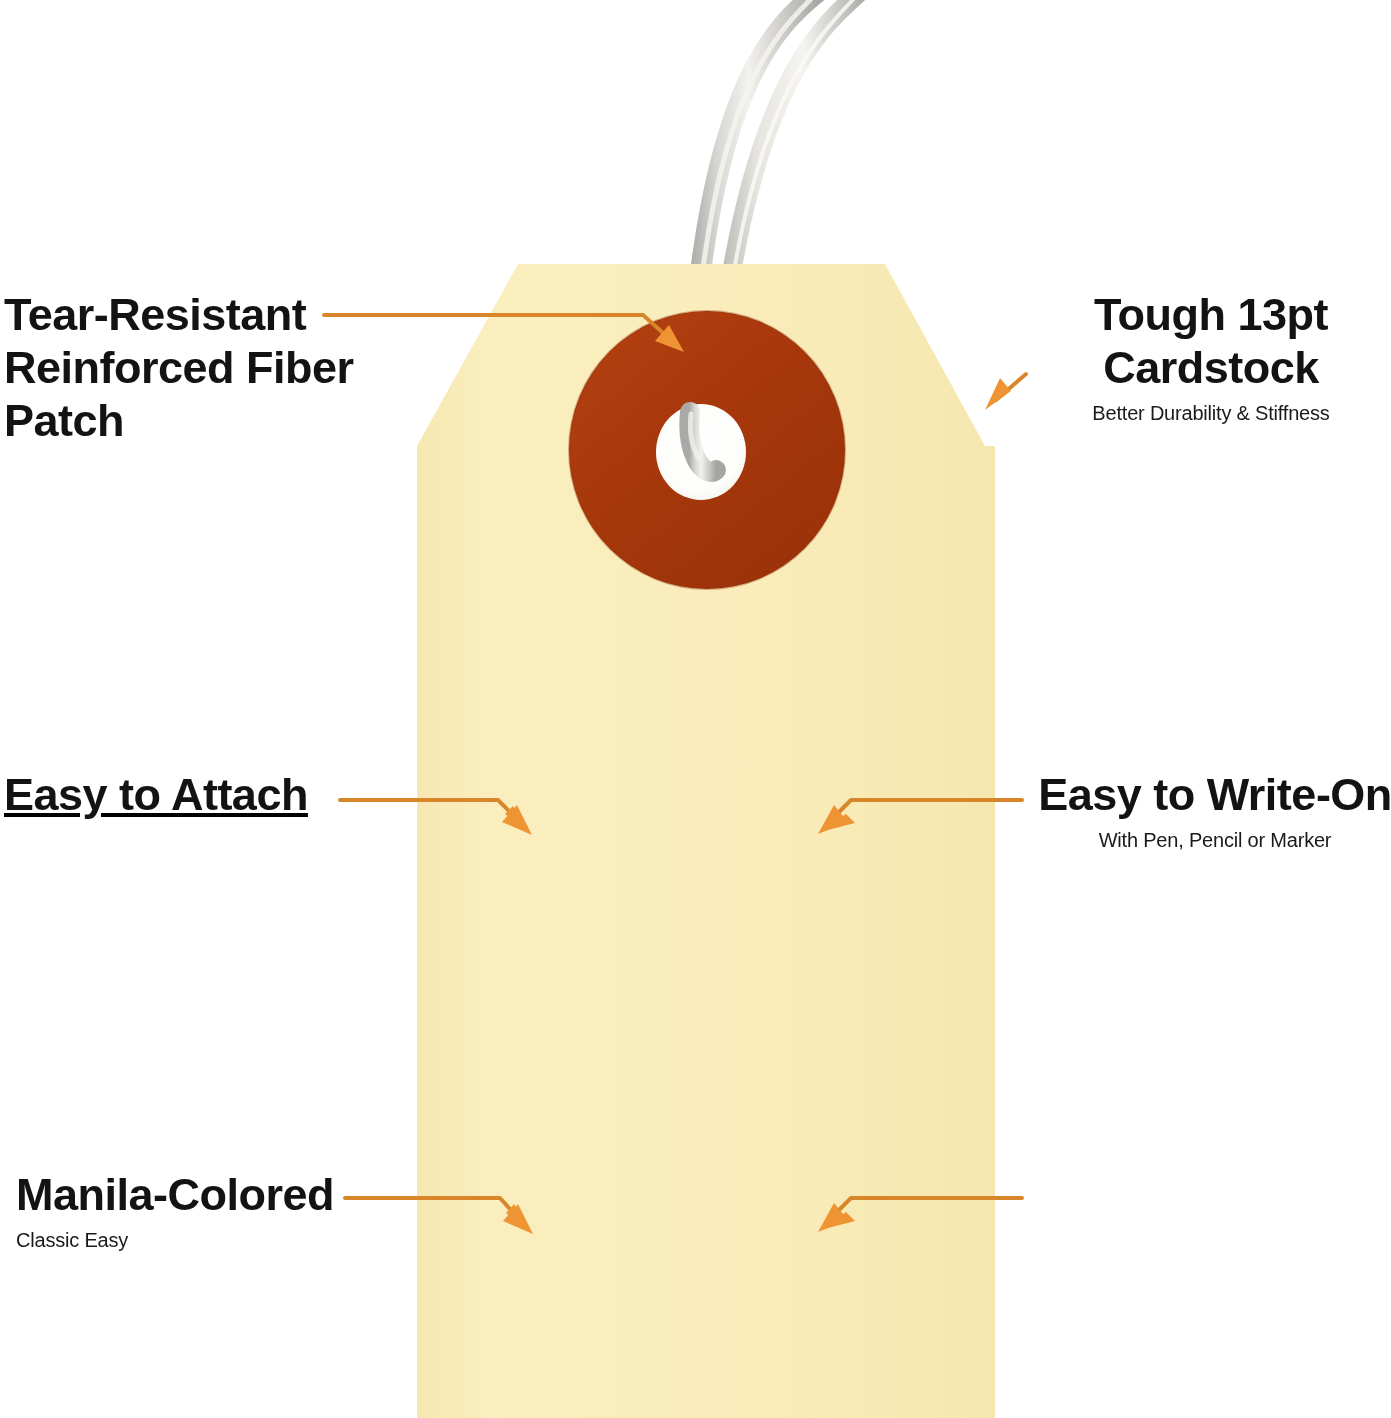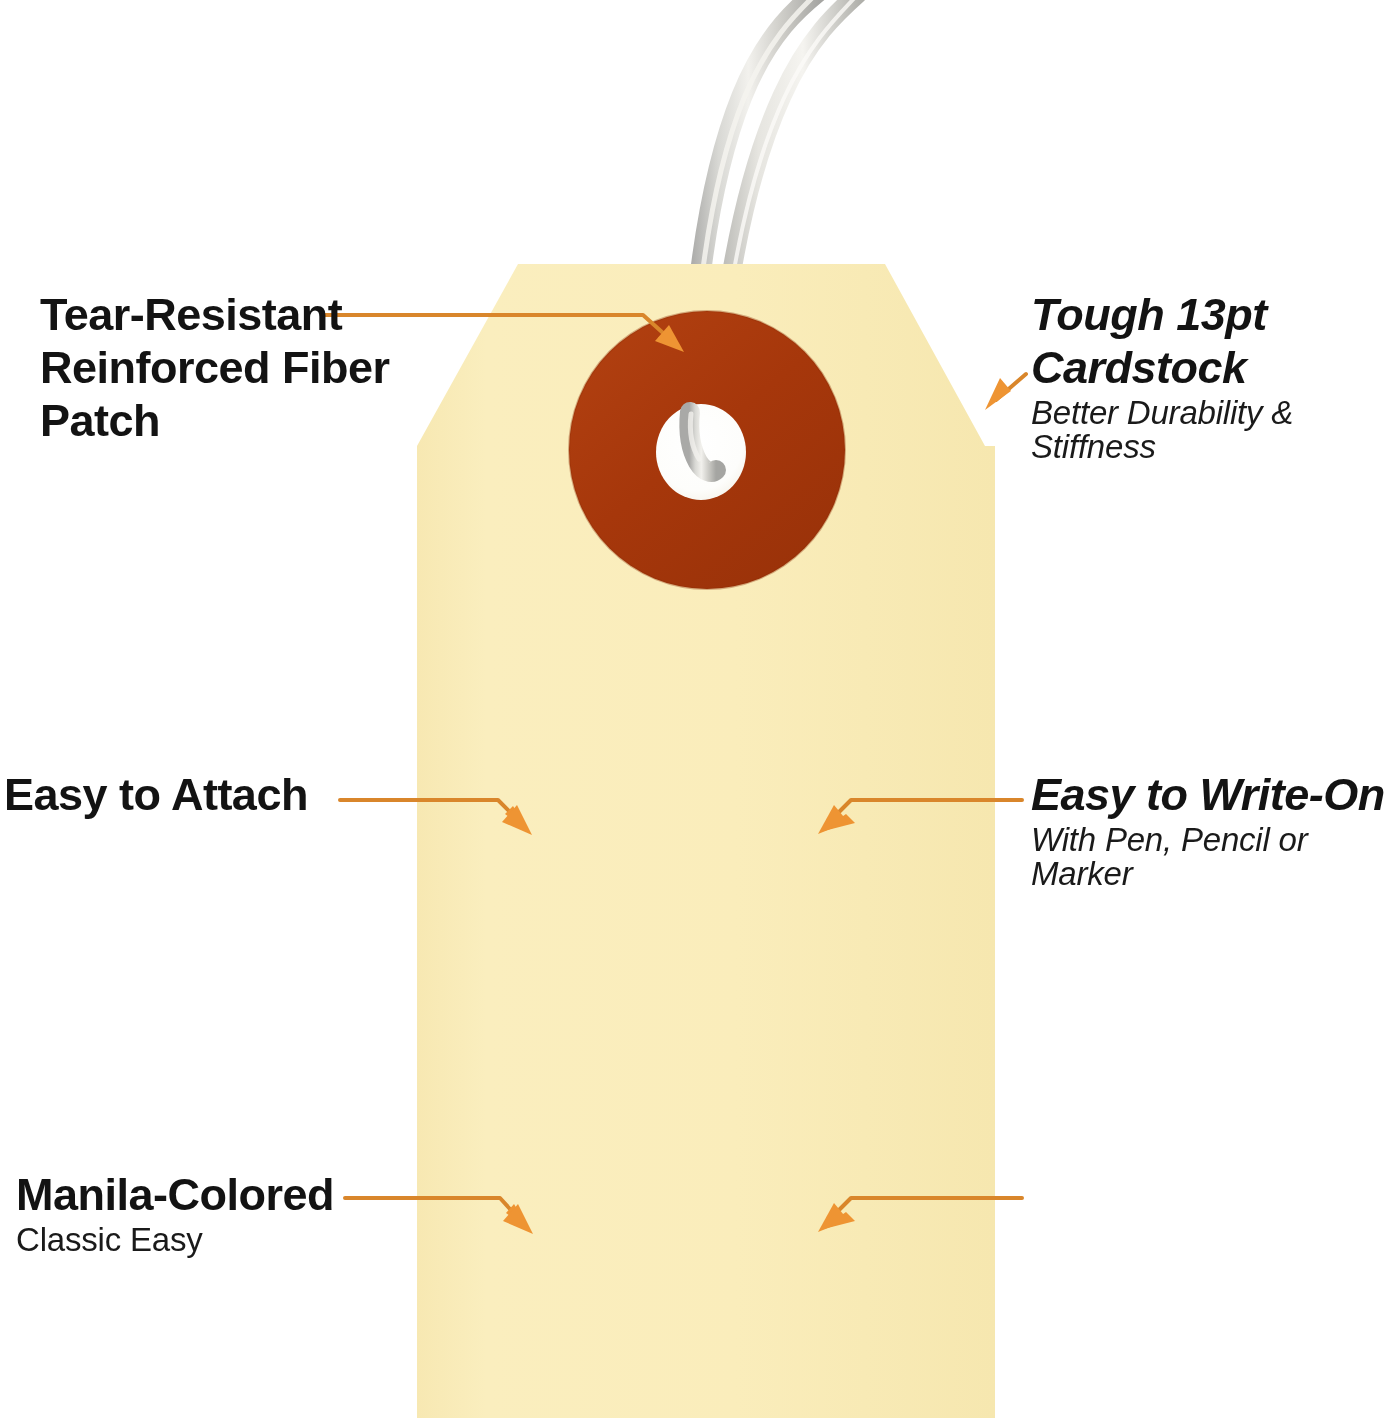--- a/index.html
+++ b/index.html
@@ -36,47 +36,47 @@
     width: 1391px;
     height: 1418px;
     pointer-events: none;
   }
 
   
   .callout {
     position: absolute;
   }
   .callout.left  { text-align: left; }
-  .callout.right { text-align: left; font-style: italic; }
+  .callout.right { text-align: center; }
 
   .callout-title {
     font-family: "Liberation Sans", sans-serif;
     font-weight: bold;
     font-size: 45px;
     line-height: 53px;
     letter-spacing: -0.5px;
     color: #131313;
     white-space: pre-line;
     margin: 0;
   }
   .callout-sub {
     font-family: "Liberation Sans", sans-serif;
     font-weight: normal;
-    font-size: 33px;
+    font-size: 20px;
     line-height: 34px;
     letter-spacing: -0.2px;
     color: #1a1a1a;
     margin: 2px 0 0 0;
     white-space: pre-line;
   }
 
   
-  #callout-tear-resistant { left: 4px;   top: 288px;  width: 420px; margin-left: 36px; }
+  #callout-tear-resistant { left: 4px;   top: 288px;  width: 420px; }
   #callout-cardstock      { left: 1031px; top: 288px;  width: 360px; }
-  #callout-easy-attach    { left: 4px;   top: 768px;  width: 420px; }
+  #callout-easy-attach    { left: 4px;   top: 768px;  width: 420px; text-decoration: underline; }
   #callout-write-on       { left: 1031px; top: 768px;  width: 368px; }
   #callout-manila         { left: 16px;   top: 1168px; width: 420px; }
   #callout-affordable     { left: 1031px; top: 1168px; width: 360px; }
 </style>
 </head>
 <body>
 
 <div id="stage">
 
   <svg id="product-art" viewBox="0 0 1391 1418">

